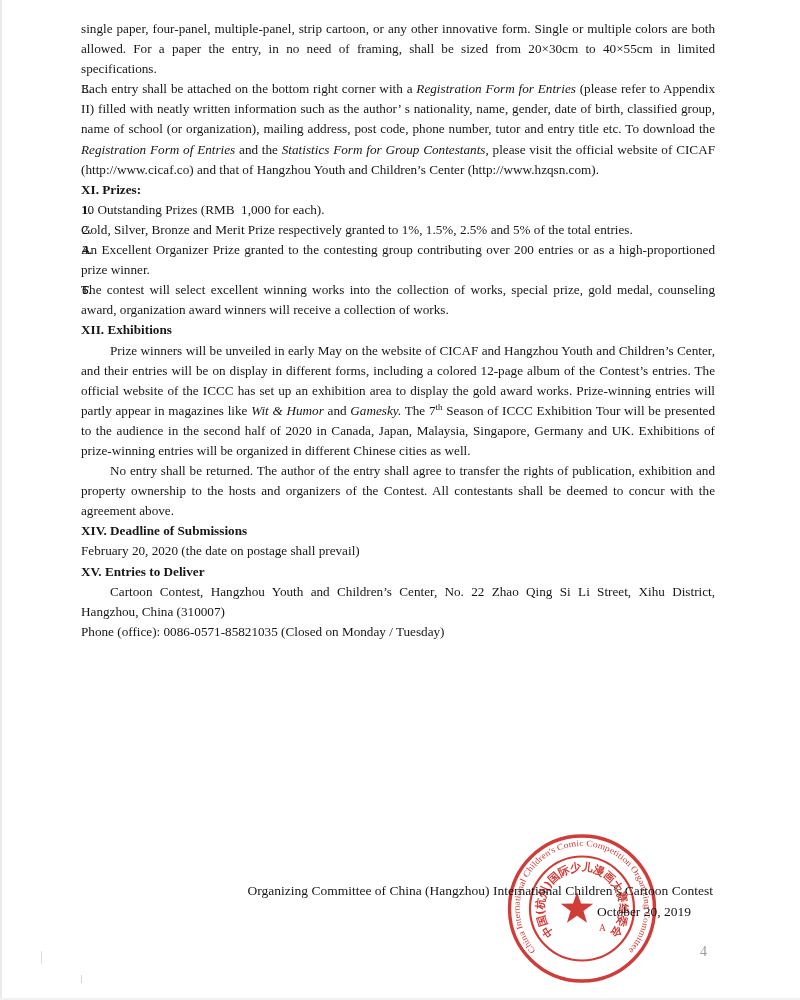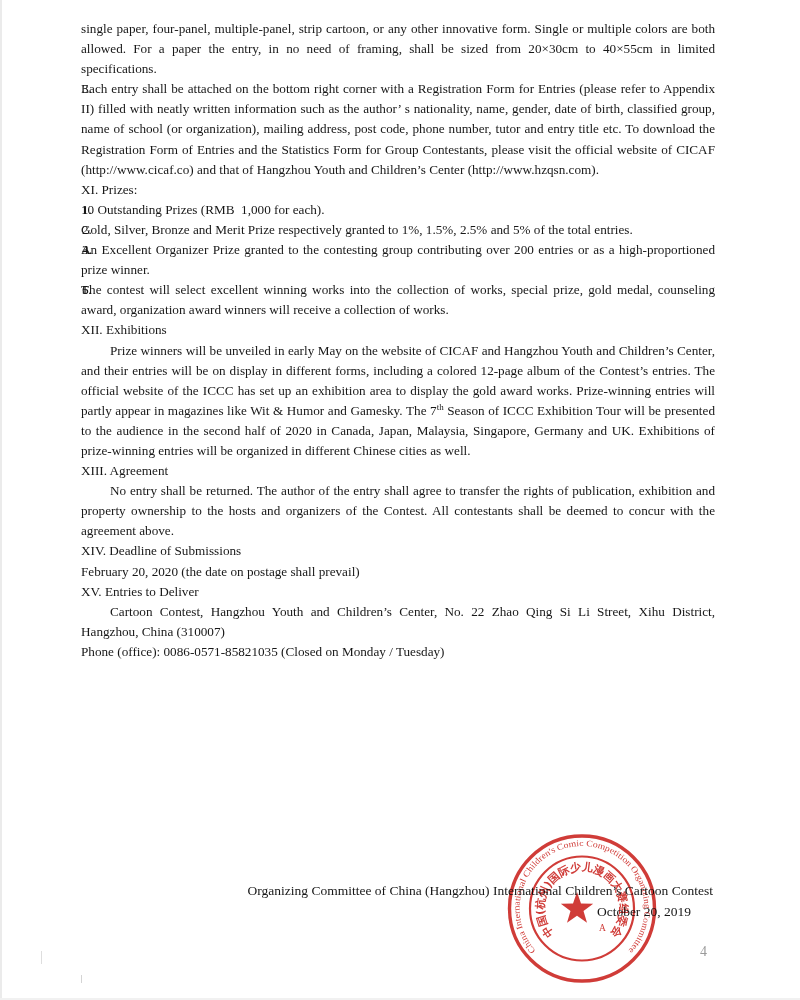--- a/index.html
+++ b/index.html
@@ -13,24 +13,24 @@
   .edge-bottom{position:absolute;left:0;bottom:0;width:800px;height:2px;background:#f1f1f1;}
   .doc{
     position:absolute;left:81px;top:19px;width:634px;
     font-size:13.2px;line-height:20.1px;
   }
   .doc p,.doc div{margin:0;padding:0;}
   .just{text-align:justify;}
   .cont{padding-left:24px;}
   .li{position:relative;padding-left:24px;}
   .li .num{position:absolute;left:1px;top:0;}
-  .h{font-weight:normal;}
+  .h{font-weight:bold;}
   .ind{text-indent:29px;}
   .pad{padding-left:29px;}
-  .it{}
+  .it{font-style:italic;}
   sup{font-size:0.68em;line-height:0;vertical-align:super;}
   .footer-committee{
     position:absolute;left:81px;top:881px;width:634px;
     text-align:right;font-size:13.5px;line-height:19px;padding-right:2px;box-sizing:border-box;
   }
   .footer-date{
     position:absolute;left:90px;top:902px;width:634px;
     text-align:right;font-size:13.5px;line-height:19px;padding-right:33px;box-sizing:border-box;
   }
   .page-number{
@@ -77,21 +77,20 @@
   <div class="li just">
     <span class="num">5.</span>
   </div>
   <div class="li just">
     <span class="num">6.</span><span>The contest will select excellent winning works into the collection of works, special prize, gold medal, counseling award, organization award winners will receive a collection of works.</span>
   </div>
 
   <p class="h">XII. Exhibitions</p>
   <p class="just ind"><span>Prize winners will be unveiled in early May on the website of CICAF and Hangzhou Youth and Children’s Center, and their entries will be on display in different forms, including a colored 12-page album of the Contest’s entries. The official website of the ICCC has set up an exhibition area to display the gold award works. Prize-winning entries will partly appear in magazines like </span><span class="it">Wit &amp; Humor</span><span> and </span><span class="it">Gamesky.</span><span> The 7</span><sup>th</sup><span> Season of ICCC Exhibition Tour will be presented to the audience in the second half of 2020 in Canada, Japan, Malaysia, Singapore, Germany and UK. Exhibitions of prize-winning entries will be organized in different Chinese cities as well.</span></p>
 
-  <p class="h">XIII. Agreement</p>
   <p class="just ind">No entry shall be returned. The author of the entry shall agree to transfer the rights of publication, exhibition and property ownership to the hosts and organizers of the Contest. All contestants shall be deemed to concur with the agreement above.</p>
 
   <p class="h">XIV. Deadline of Submissions</p>
   <p>February 20, 2020 (the date on postage shall prevail)</p>
 
   <p class="h">XV. Entries to Deliver</p>
   <p class="just ind">Cartoon Contest, Hangzhou Youth and Children’s Center, No. 22 Zhao Qing Si Li Street, Xihu District, Hangzhou, China (310007)</p>
 
   <p class="pad">Phone (office): 0086-0571-85821035 (Closed on Monday / Tuesday)</p>
 </div>

